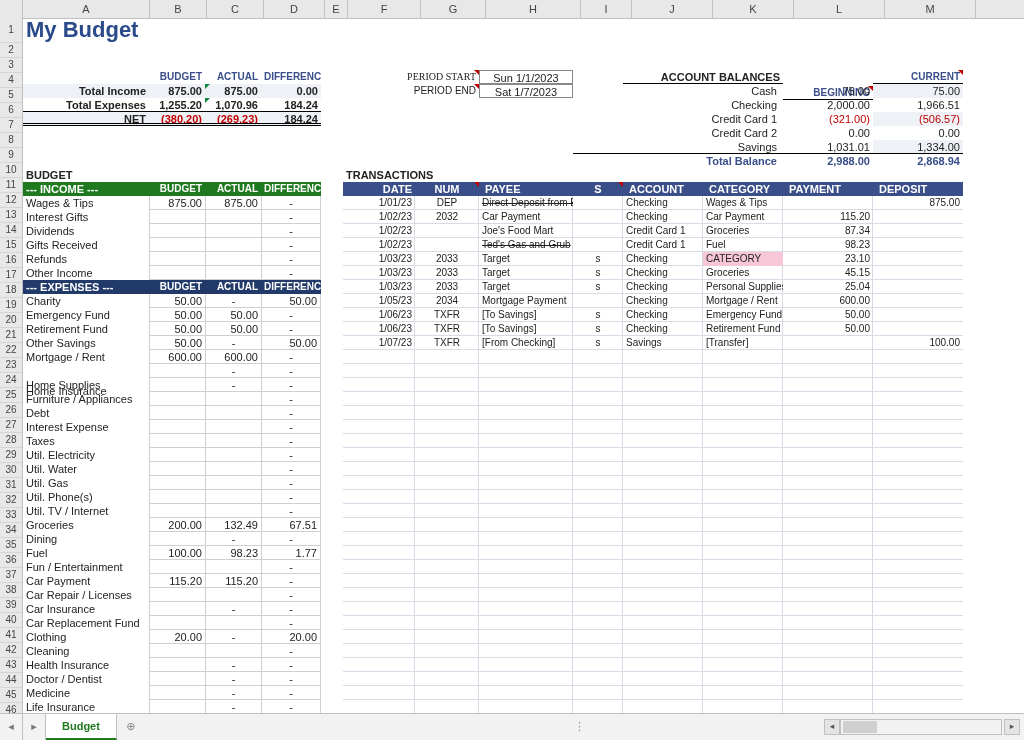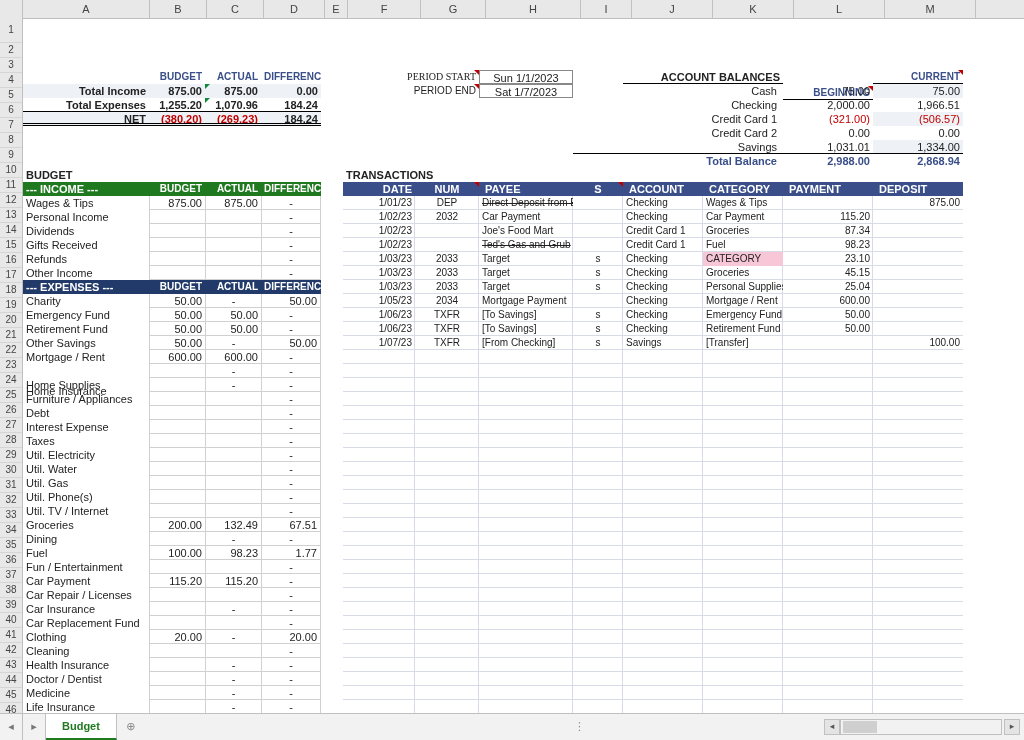--- a/index.html
+++ b/index.html
@@ -222,20 +222,21 @@
       <div>39</div>
       <div>40</div>
       <div>41</div>
       <div>42</div>
       <div>43</div>
       <div>44</div>
       <div>45</div>
       <div>46</div>
     </div>
   <div class="grid" id="grid">
+      <div class="cell title" style="left: 0px; top: 0px; width: 298px; height: 24px; line-height: 24px;">My Budget</div>
       <div class="cell small bold num" style="left: 126px; top: 52px; width: 56px; height: 14px; line-height: 14px; color: rgb(58, 79, 138);">BUDGET</div>
       <div class="cell small bold num" style="left: 182px; top: 52px; width: 56px; height: 14px; line-height: 14px; color: rgb(58, 79, 138);">ACTUAL</div>
       <div class="cell small bold num" style="left: 238px; top: 52px; width: 60px; height: 14px; line-height: 14px; color: rgb(58, 79, 138);">DIFFERENCE</div>
       <div class="cell bold num bghead" style="left: 0px; top: 66px; width: 126px; height: 14px; line-height: 14px;">Total Income</div>
       <div class="cell bold num bghead" style="left: 126px; top: 66px; width: 56px; height: 14px; line-height: 14px;">875.00</div>
       <div class="cell bold num bghead gtl" style="left: 182px; top: 66px; width: 56px; height: 14px; line-height: 14px;">875.00</div>
       <div class="cell bold num bghead" style="left: 238px; top: 66px; width: 60px; height: 14px; line-height: 14px;">0.00</div>
       <div class="cell bold num" style="left: 0px; top: 80px; width: 126px; height: 14px; line-height: 14px;">Total Expenses</div>
       <div class="cell bold num" style="left: 126px; top: 80px; width: 56px; height: 14px; line-height: 14px;">1,255.20</div>
       <div class="cell bold num gtl" style="left: 182px; top: 80px; width: 56px; height: 14px; line-height: 14px;">1,070.96</div>
@@ -273,21 +274,21 @@
       <div class="cell bold num" style="left: 850px; top: 136px; width: 90px; height: 14px; line-height: 14px; color: rgb(58, 79, 138);">2,868.94</div>
       <div class="cell bold" style="left: 0px; top: 150px; width: 182px; height: 14px; line-height: 14px;">BUDGET</div>
       <div class="cell bar-green" style="left: 0px; top: 164px; width: 126px; height: 14px; line-height: 14px;">--- INCOME ---</div>
       <div class="cell bar-green small num" style="left: 126px; top: 164px; width: 56px; height: 14px; line-height: 14px;">BUDGET</div>
       <div class="cell bar-green small num" style="left: 182px; top: 164px; width: 56px; height: 14px; line-height: 14px;">ACTUAL</div>
       <div class="cell bar-green small num" style="left: 238px; top: 164px; width: 60px; height: 14px; line-height: 14px;">DIFFERENCE</div>
       <div class="cell " style="left: 0px; top: 178px; width: 126px; height: 14px; line-height: 14px;">Wages &amp; Tips</div>
       <div class="cell num bord-tbl" style="left: 126px; top: 178px; width: 56px; height: 14px; line-height: 14px;">875.00</div>
       <div class="cell num bord-tbl" style="left: 182px; top: 178px; width: 56px; height: 14px; line-height: 14px;">875.00</div>
       <div class="cell ctr bord-tbl bord-tbl-r" style="left: 238px; top: 178px; width: 60px; height: 14px; line-height: 14px;">-</div>
-      <div class="cell " style="left: 0px; top: 192px; width: 126px; height: 14px; line-height: 14px;">Personal Income</div>
+      <div class="cell " style="left: 0px; top: 192px; width: 126px; height: 14px; line-height: 14px;">Interest Gifts</div>
       <div class="cell num bord-tbl" style="left: 126px; top: 192px; width: 56px; height: 14px; line-height: 14px;"></div>
       <div class="cell num bord-tbl" style="left: 182px; top: 192px; width: 56px; height: 14px; line-height: 14px;"></div>
       <div class="cell ctr bord-tbl bord-tbl-r" style="left: 238px; top: 192px; width: 60px; height: 14px; line-height: 14px;">-</div>
       <div class="cell " style="left: 0px; top: 206px; width: 126px; height: 14px; line-height: 14px;">Dividends</div>
       <div class="cell num bord-tbl" style="left: 126px; top: 206px; width: 56px; height: 14px; line-height: 14px;"></div>
       <div class="cell num bord-tbl" style="left: 182px; top: 206px; width: 56px; height: 14px; line-height: 14px;"></div>
       <div class="cell ctr bord-tbl bord-tbl-r" style="left: 238px; top: 206px; width: 60px; height: 14px; line-height: 14px;">-</div>
       <div class="cell " style="left: 0px; top: 220px; width: 126px; height: 14px; line-height: 14px;">Gifts Received</div>
       <div class="cell num bord-tbl" style="left: 126px; top: 220px; width: 56px; height: 14px; line-height: 14px;"></div>
       <div class="cell num bord-tbl" style="left: 182px; top: 220px; width: 56px; height: 14px; line-height: 14px;"></div>

